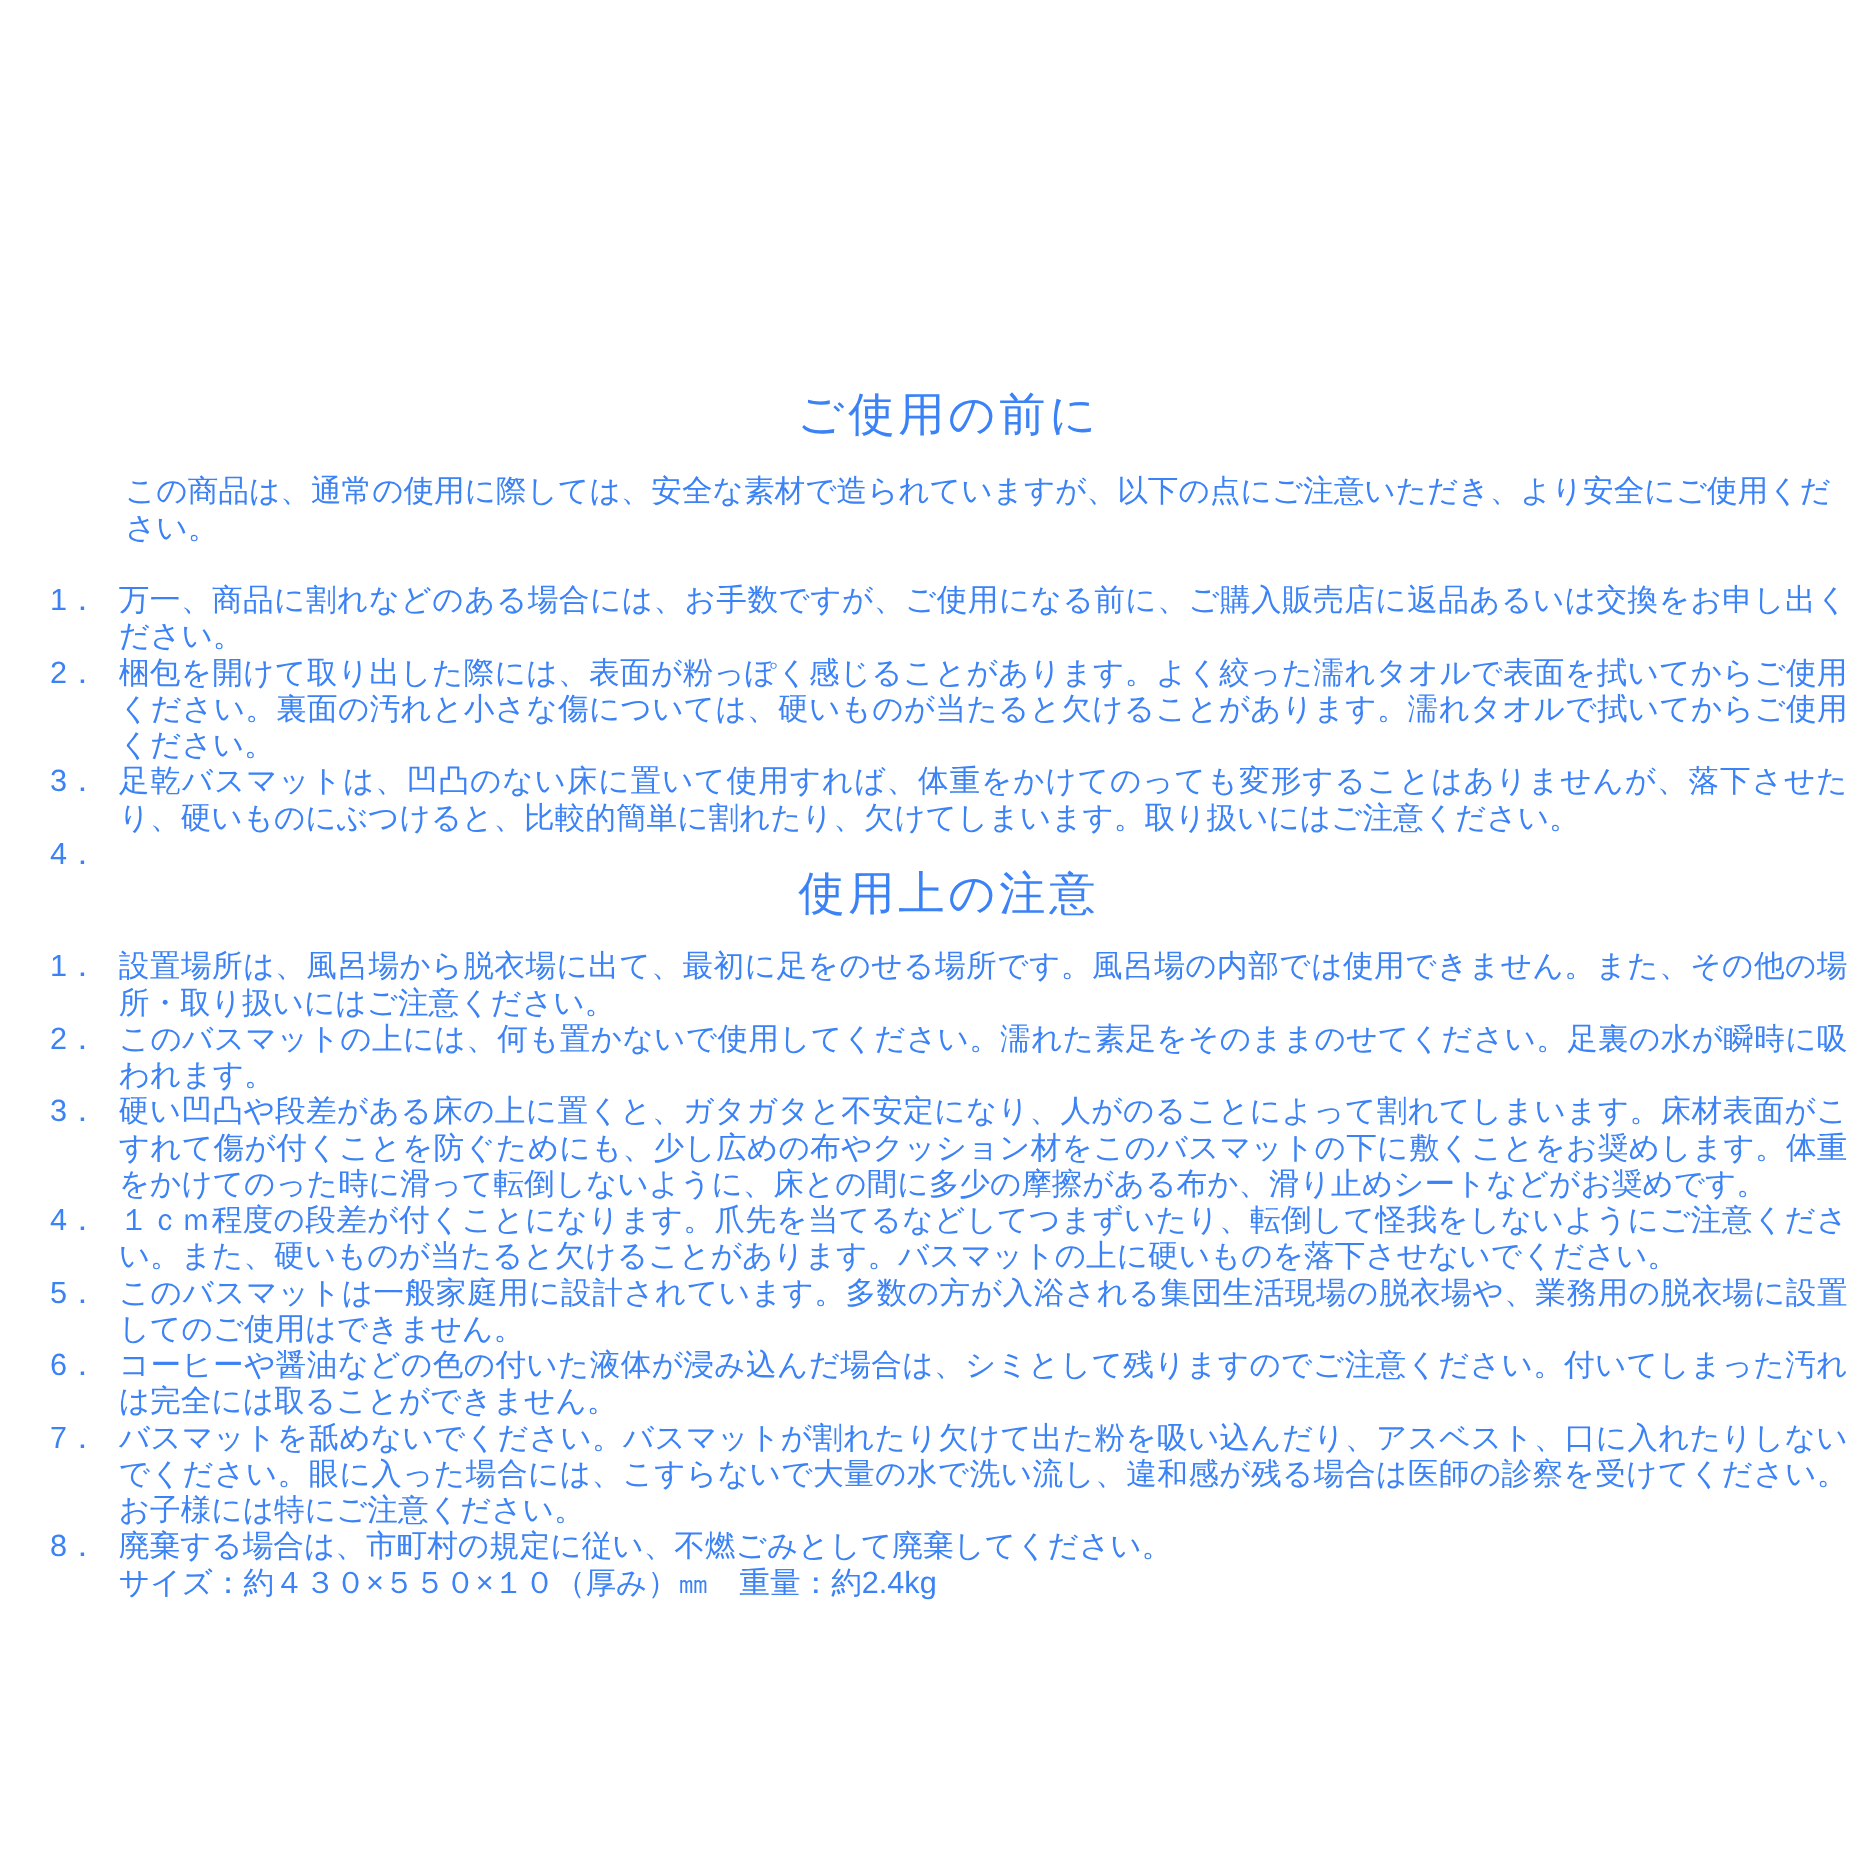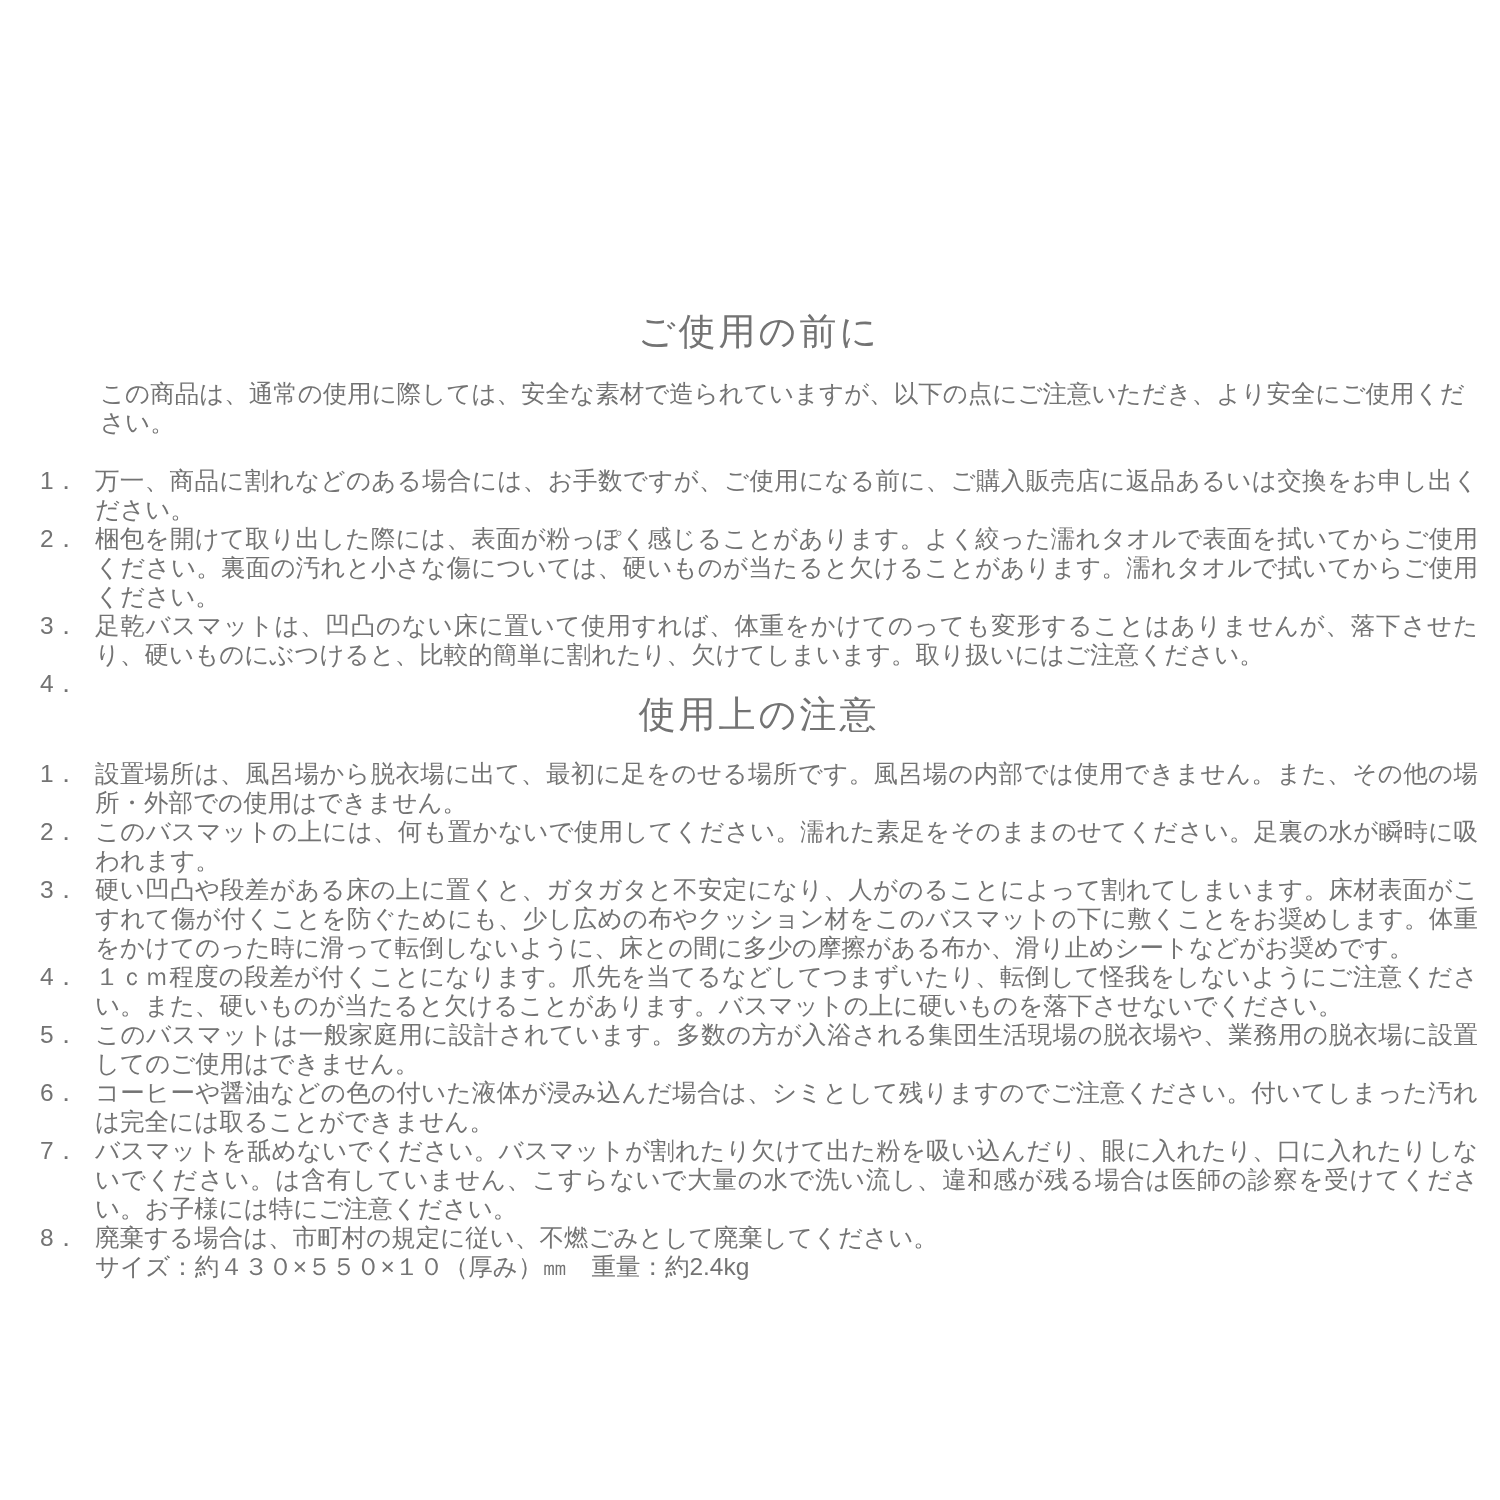--- a/index.html
+++ b/index.html
@@ -11,21 +11,21 @@
     width: 1500px;
     height: 1500px;
     overflow: hidden;
   }
   .page {
     box-sizing: border-box;
     width: 1500px;
     height: 1500px;
     padding: 310px 22px 4px 40px;
     font-family: "Liberation Sans", "DejaVu Sans", sans-serif;
-    color: #737373;
+    color: #3b82f6;
     font-size: 24.5px;
     line-height: 29px;
   }
   .section-title {
     font-size: 37px;
     font-weight: 400;
     text-align: center;
     letter-spacing: 3px;
     margin: 0 0 27px 0;
     line-height: 44px;
@@ -83,21 +83,21 @@
     <div class="item">
       <span class="num">4．</span>
     </div>
   </div>
 
   <h1 class="section-title second">使用上の注意</h1>
 
   <div class="list">
     <div class="item">
       <span class="num">1．</span>
-      <span class="txt">設置場所は、風呂場から脱衣場に出て、最初に足をのせる場所です。風呂場の内部では使用できません。また、その他の場所・外部での使用はできません。</span>
+      <span class="txt">設置場所は、風呂場から脱衣場に出て、最初に足をのせる場所です。風呂場の内部では使用できません。また、その他の場所・取り扱いにはご注意ください。</span>
     </div>
     <div class="item">
       <span class="num">2．</span>
       <span class="txt">このバスマットの上には、何も置かないで使用してください。濡れた素足をそのままのせてください。足裏の水が瞬時に吸われます。</span>
     </div>
     <div class="item">
       <span class="num">3．</span>
       <span class="txt">硬い凹凸や段差がある床の上に置くと、ガタガタと不安定になり、人がのることによって割れてしまいます。床材表面がこすれて傷が付くことを防ぐためにも、少し広めの布やクッション材をこのバスマットの下に敷くことをお奨めします。体重をかけてのった時に滑って転倒しないように、床との間に多少の摩擦がある布か、滑り止めシートなどがお奨めです。</span>
     </div>
     <div class="item">
@@ -107,21 +107,21 @@
     <div class="item">
       <span class="num">5．</span>
       <span class="txt">このバスマットは一般家庭用に設計されています。多数の方が入浴される集団生活現場の脱衣場や、業務用の脱衣場に設置してのご使用はできません。</span>
     </div>
     <div class="item">
       <span class="num">6．</span>
       <span class="txt">コーヒーや醤油などの色の付いた液体が浸み込んだ場合は、シミとして残りますのでご注意ください。付いてしまった汚れは完全には取ることができません。</span>
     </div>
     <div class="item">
       <span class="num">7．</span>
-      <span class="txt">バスマットを舐めないでください。バスマットが割れたり欠けて出た粉を吸い込んだり、眼に入れたり、口に入れたりしないでください。は含有していません、こすらないで大量の水で洗い流し、違和感が残る場合は医師の診察を受けてください。お子様には特にご注意ください。</span>
+      <span class="txt">バスマットを舐めないでください。バスマットが割れたり欠けて出た粉を吸い込んだり、アスベスト、口に入れたりしないでください。眼に入った場合には、こすらないで大量の水で洗い流し、違和感が残る場合は医師の診察を受けてください。お子様には特にご注意ください。</span>
     </div>
     <div class="item">
       <span class="num">8．</span>
       <span class="txt">廃棄する場合は、市町村の規定に従い、不燃ごみとして廃棄してください。</span>
       <div class="sub-line">サイズ：約４３０×５５０×１０（厚み）㎜　重量：約2.4kg</div>
     </div>
   </div>
 
 </div>
 

